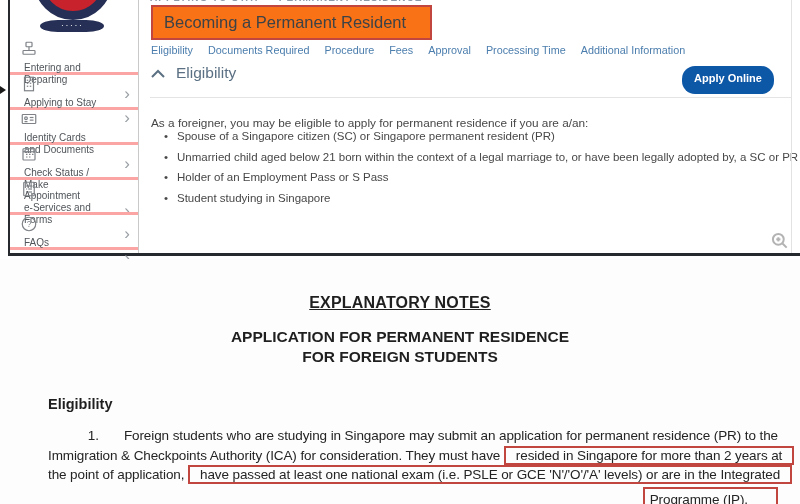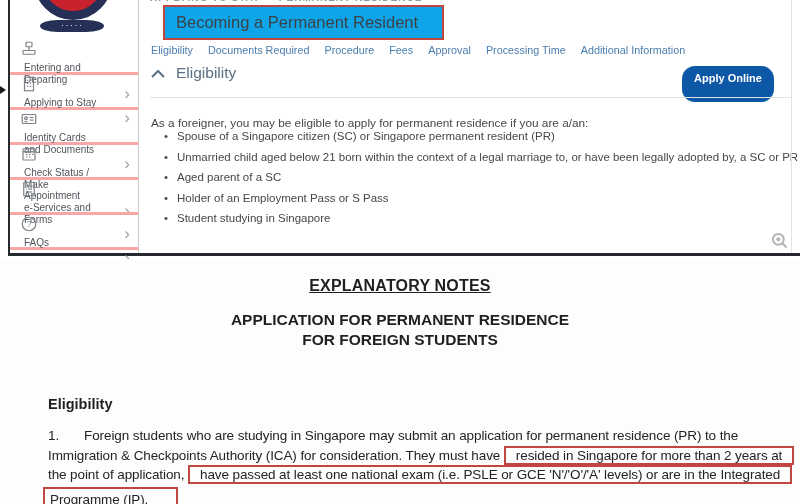--- a/index.html
+++ b/index.html
@@ -24,53 +24,53 @@
   .sb-item:first-of-type { border-top:1px solid #e5e5e5; }
   .sb-icon { width:22px; flex:0 0 22px; color:#7e8287; }
   .sb-icon svg { display:block; }
   .sb-label { font-size:10px; line-height:11.5px; color:#50555a; padding-left:4px; width:80px; }
   .sb-chev { margin-left:auto; color:#9aa0a6; font-size:17px; line-height:1; padding-right:4px; font-weight:400; }
 
   
   .crumb-clip { position:absolute; left:140px; top:0; width:290px; height:6px; overflow:hidden; }
   .crumb-clip span { display:block; margin-top:-8px; font-size:10px; font-weight:bold; letter-spacing:1px; color:#8d9aa8; white-space:nowrap; }
 
-  .title-box { position:absolute; left:153px; top:5px; width:281px; height:35px; border:2.5px solid #c0463f; background:#0ea5e9; }
+  .title-box { position:absolute; left:141px; top:5px; width:281px; height:35px; border:2.5px solid #c0463f; background:#f97316; }
   .title-box h1 { font-size:16.5px; font-weight:400; color:#3d4247; line-height:30px; padding-left:11px; white-space:nowrap; }
 
   .tabs { position:absolute; left:141px; top:44px; display:flex; gap:15px; font-size:10.8px; color:#4b7dad; white-space:nowrap; }
   .tabs span { cursor:pointer; }
 
   .sec-row { position:absolute; left:141px; top:64px; display:flex; align-items:center; }
   .sec-chev { color:#5b7083; margin-right:11px; display:flex; }
   .sec-title { font-size:15.5px; color:#5b7083; font-weight:400; }
 
-  .apply-btn { position:absolute; left:672px; top:66px; width:92px; height:36px; border-radius:13px; background:#0d57a7;
+  .apply-btn { position:absolute; left:672px; top:66px; width:92px; height:28px; border-radius:13px; background:#0d57a7;
                color:#fff; font-size:11px; font-weight:bold; text-align:center; line-height:25px; cursor:pointer; }
 
   .divider { position:absolute; left:140px; top:97px; width:641px; border-top:1px solid #e4e4e4; }
 
   .intro { position:absolute; left:141px; top:116px; font-size:11.8px; color:#474747; }
 
   .blist { position:absolute; left:154px; top:130px; list-style:none; }
   .blist li { position:relative; font-size:11.5px; color:#474747; height:13px; line-height:13px; margin-bottom:7.5px; padding-left:13px; white-space:nowrap; }
   .blist li::before { content:"•"; position:absolute; left:0; top:0; color:#474747; }
   .hl-box { position:absolute; left:-13px; top:-6px; width:240px; height:25px; border:2px solid #c0463f; pointer-events:none; }
 
   .zoom-ico { position:absolute; left:760px; top:231px; color:#b3b3b3; cursor:pointer; }
   .right-line { position:absolute; left:781px; top:0; width:1px; height:100%; background:#e2e2e2; }
 
   
   .doc { position:absolute; left:0; top:259px; width:800px; height:245px; background:#fdfdfd; color:#1f1f1f; }
-  .doc-h1 { margin-top:18px; text-align:center; font-size:16px; font-weight:bold; letter-spacing:0.2px; }
+  .doc-h1 { margin-top:35px; text-align:center; font-size:16px; font-weight:bold; letter-spacing:0.2px; }
   .doc-h1 span { text-decoration:underline; }
   .doc-h2 { margin-top:15px; text-align:center; font-size:15.5px; font-weight:bold; line-height:20px; }
   .doc-sub { position:absolute; left:48px; top:137px; font-size:14.5px; font-weight:bold; }
   .doc-para { position:absolute; left:48px; top:167px; width:730px; font-size:13.5px; line-height:19.5px; color:#242424; letter-spacing:-0.1px; }
-  .doc-line { white-space:nowrap; }
+  .doc-line { white-space:nowrap;text-align:right; }
   .num-gap { display:inline-block; width:25px; }
   .rbox  { border:2px solid #c0463f; padding:0 10px; }
   .rbox-c{ border:2px solid #c0463f; padding:1px 28px 3px 5px; display:inline-block; margin-left:-5px; margin-top:2px; }
 </style>
 </head>
 <body>
 
 <div class="shot">
 
   <aside class="sidebar">
@@ -196,21 +196,20 @@
 
   <div class="apply-btn">Apply Online</div>
 
   <div class="divider"></div>
 
   <p class="intro">As a foreigner, you may be eligible to apply for permanent residence if you are a/an:</p>
 
   <ul class="blist">
     <li>Spouse of a Singapore citizen (SC) or Singapore permanent resident (PR)</li>
     <li>Unmarried child aged below 21 born within the context of a legal marriage to, or have been legally adopted by, a SC or PR</li>
-    <li>Aged parent of a SC</li>
     <li>Holder of an Employment Pass or S Pass</li>
     <li>Student studying in Singapore</li>
   </ul>
 
   <span class="zoom-ico">
     <svg width="20" height="20" viewBox="0 0 24 24" fill="none" stroke="currentColor" stroke-width="2.4">
         <circle cx="10" cy="10" r="6.5"></circle>
         <line x1="15" y1="15" x2="20" y2="20"></line>
         <line x1="10" y1="7.5" x2="10" y2="12.5"></line>
         <line x1="7.5" y1="10" x2="12.5" y2="10"></line>

